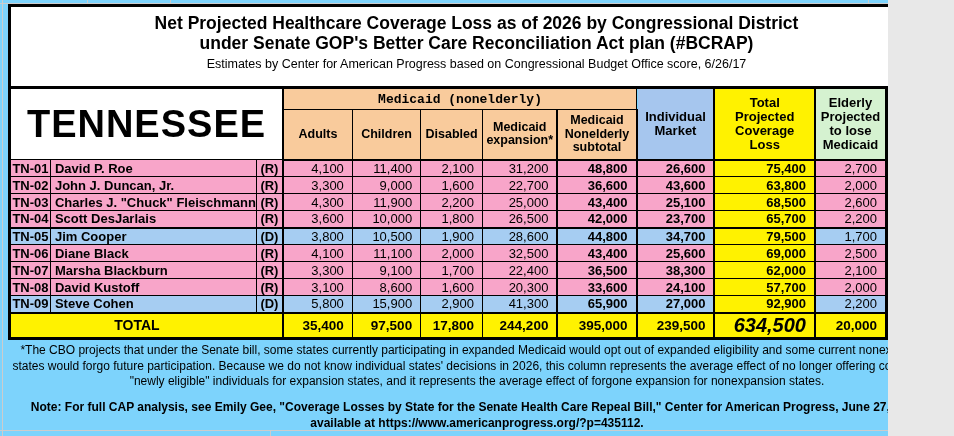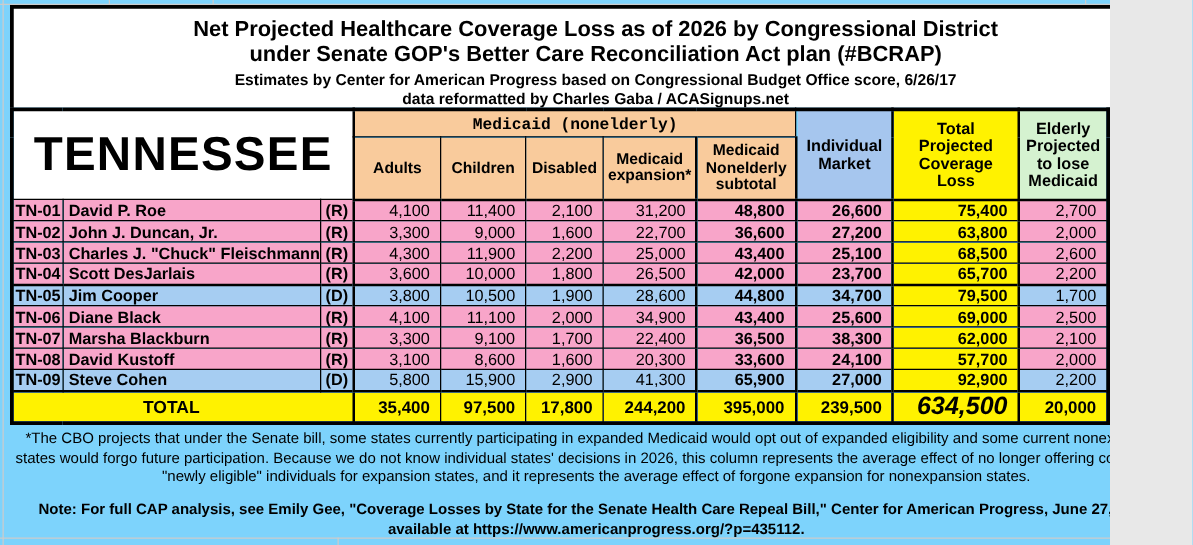--- a/index.html
+++ b/index.html
@@ -11,21 +11,21 @@
   .gridline { position:absolute; background:#cccccc; }
 
   
   .titlebox {
     position:absolute; left:8px; top:4px; width:937px; height:82px;
     background:#fff; border:3px solid #000; border-bottom:none;
     text-align:center; color:#000;
   }
   .t1 { font-size:17.5px; font-weight:bold; margin-top:6px; line-height:20px; }
   .t2 { font-size:17.5px; font-weight:bold; line-height:20px; }
-  .t3 { font-size:12.5px; font-weight:bold; margin-top:4px; line-height:15px; }
+  .t3 { font-size:12.5px; font-weight:normal; margin-top:4px; line-height:15px; }
   .t4 { font-size:12.5px; font-weight:bold; line-height:15px; }
 
   
   table {
     position:absolute; left:8px; top:86px;
     border-collapse:collapse; table-layout:fixed;
     border:3px solid #000; font-family:"Liberation Sans", sans-serif;
   }
   th, td { border:1px solid #000; color:#000; overflow:hidden; }
 
@@ -81,21 +81,20 @@
   <div class="gridline" style="left:0;top:430px;width:954px;height:1px;"></div>
   <div class="gridline" style="left:270px;top:430px;width:1px;height:6px;"></div>
   <div class="gridline" style="left:87px;top:0;width:1px;height:4px;"></div>
   <div class="gridline" style="left:170px;top:0;width:1px;height:4px;"></div>
   <div class="gridline" style="left:868px;top:0;width:1px;height:4px;"></div>
 
   <div class="titlebox">
     <div class="t1">Net Projected Healthcare Coverage Loss as of 2026 by Congressional District</div>
     <div class="t2">under Senate GOP's Better Care Reconciliation Act plan (#BCRAP)</div>
     <div class="t3">Estimates by Center for American Progress based on Congressional Budget Office score, 6/26/17</div>
-    <div class="t4">data reformatted by Charles Gaba / ACASignups.net</div>
   </div>
 
   <table>
     <colgroup>
       <col style="width:49px">
         <col style="width:203px">
         <col style="width:30px">
       <col style="width:78px">
         <col style="width:76px">
         <col style="width:66px">
@@ -137,21 +136,21 @@
   </tr>
         <tr class="r-row">
     <td class="dist">TN-02</td>
     <td class="name">John J. Duncan, Jr.</td>
     <td class="party">(R)</td>
     <td class="num">3,300</td>
     <td class="num">9,000</td>
     <td class="num">1,600</td>
     <td class="num">22,700</td>
     <td class="num bold bl2 br2">36,600</td>
-    <td class="num bold br2">27,200</td>
+    <td class="num bold br2">43,600</td>
     <td class="num bold ycol br2">63,800</td>
     <td class="num">2,000</td>
   </tr>
         <tr class="r-row">
     <td class="dist">TN-03</td>
     <td class="name">Charles J. "Chuck" Fleischmann</td>
     <td class="party">(R)</td>
     <td class="num">4,300</td>
     <td class="num">11,900</td>
     <td class="num">2,200</td>
@@ -187,21 +186,21 @@
     <td class="num bold ycol br2">79,500</td>
     <td class="num">1,700</td>
   </tr>
         <tr class="r-row">
     <td class="dist">TN-06</td>
     <td class="name">Diane Black</td>
     <td class="party">(R)</td>
     <td class="num">4,100</td>
     <td class="num">11,100</td>
     <td class="num">2,000</td>
-    <td class="num">34,900</td>
+    <td class="num">32,500</td>
     <td class="num bold bl2 br2">43,400</td>
     <td class="num bold br2">25,600</td>
     <td class="num bold ycol br2">69,000</td>
     <td class="num">2,500</td>
   </tr>
         <tr class="r-row">
     <td class="dist">TN-07</td>
     <td class="name">Marsha Blackburn</td>
     <td class="party">(R)</td>
     <td class="num">3,300</td>

